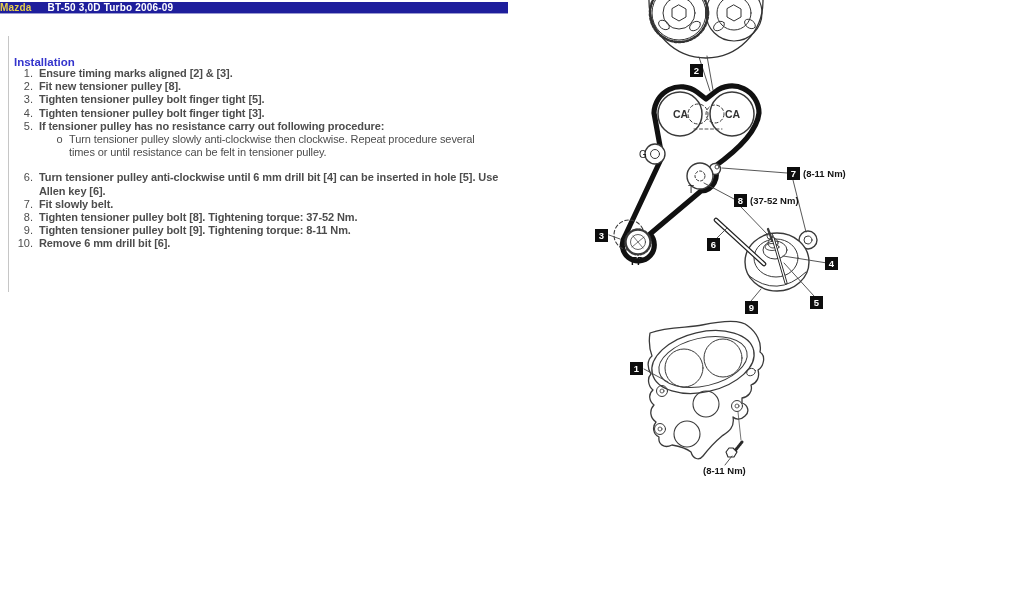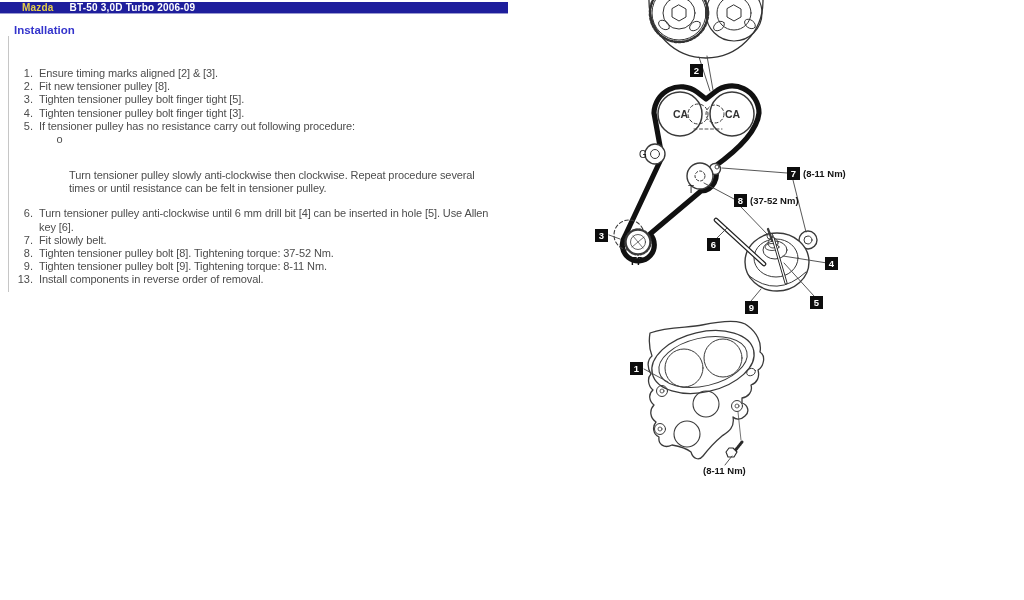--- a/index.html
+++ b/index.html
@@ -4,42 +4,42 @@
 <style>
   html,body { margin:0; padding:0; }
   body {
     width:1024px; height:600px; position:relative; overflow:hidden;
     background:#ffffff; font-family:"Liberation Sans", sans-serif;
   }
   .header-bar {
     position:absolute; left:0; top:2px; width:508px; height:12px;
     background:#1e1e9c; border-bottom:1px solid #9a9ad0;
     font-size:10px; font-weight:bold; line-height:12px; white-space:nowrap;
-    padding-left:22px; box-sizing:border-box; letter-spacing:0.2px;
+    padding-left:0; box-sizing:border-box; letter-spacing:0.2px;
   }
   .header-bar .brand { color:#e6cf4a; margin-right:16px; }
   .header-bar .model { color:#ffffff; }
   .vline {
     position:absolute; left:8px; top:36px; width:1px; height:256px;
     background:#c6c6c6;
   }
   .section-title {
-    position:absolute; left:14px; top:24px;
+    position:absolute; left:14px; top:56px;
     color:#3434cc; font-weight:bold; font-size:11.5px;
   }
   .steps {
     position:absolute; left:10px; top:67px; width:496px;
     font-size:11px; color:#4d4d4d;
   }
   .step { display:flex; line-height:13.2px; }
   .step .num { width:23px; text-align:right; flex:none; margin-right:6px; }
-  .step .txt { width:462px; letter-spacing:-0.1px; }
+  .step .txt { width:462px; letter-spacing:-0.1px;font-weight:bold; }
   .substep { display:flex; padding-left:45px; line-height:13.2px; }
   .substep .marker { width:9px; flex:none; margin-right:5px; text-align:center; }
-  .substep .txt { width:418px; letter-spacing:-0.1px;margin-top:36px; }
+  .substep .txt { width:418px; letter-spacing:-0.1px; }
   .gap { margin-top:12px; }
   svg.diagram { position:absolute; left:0; top:0; }
   svg text { font-family:"Liberation Sans", sans-serif; }
   .callout-digit { font-size:9.5px; font-weight:bold; fill:#ffffff; }
   .torque { font-size:9.5px; font-weight:bold; fill:#141414; }
   .dlabel { font-size:10px; fill:#222222; }
   .dlabel-bold { font-size:10px; font-weight:bold; fill:#111111; }
   .ca { font-size:10.5px; font-weight:bold; fill:#333333; }
 </style>
 </head>
@@ -88,22 +88,22 @@
   </div>
   <div class="step">
     <span class="num">8.</span>
     <span class="txt">Tighten tensioner pulley bolt [8]. Tightening torque: 37-52 Nm.</span>
   </div>
   <div class="step">
     <span class="num">9.</span>
     <span class="txt">Tighten tensioner pulley bolt [9]. Tightening torque: 8-11 Nm.</span>
   </div>
   <div class="step">
-    <span class="num">13.</span>
-    <span class="txt">Install components in reverse order of removal.</span>
+    <span class="num">10.</span>
+    <span class="txt">Remove 6 mm drill bit [6].</span>
   </div>
 </div>
 
 <svg class="diagram" width="1024" height="600" viewBox="0 0 1024 600" fill="none" stroke-linecap="round" stroke-linejoin="round">
 
   <g stroke="#333" stroke-width="1.3">
     <circle cx="706" cy="1" r="57"></circle>
 
     <circle cx="679" cy="13" r="29" stroke-width="2.6" stroke-dasharray="2 2"></circle>
     <circle cx="679" cy="13" r="27" stroke-width="1"></circle>

